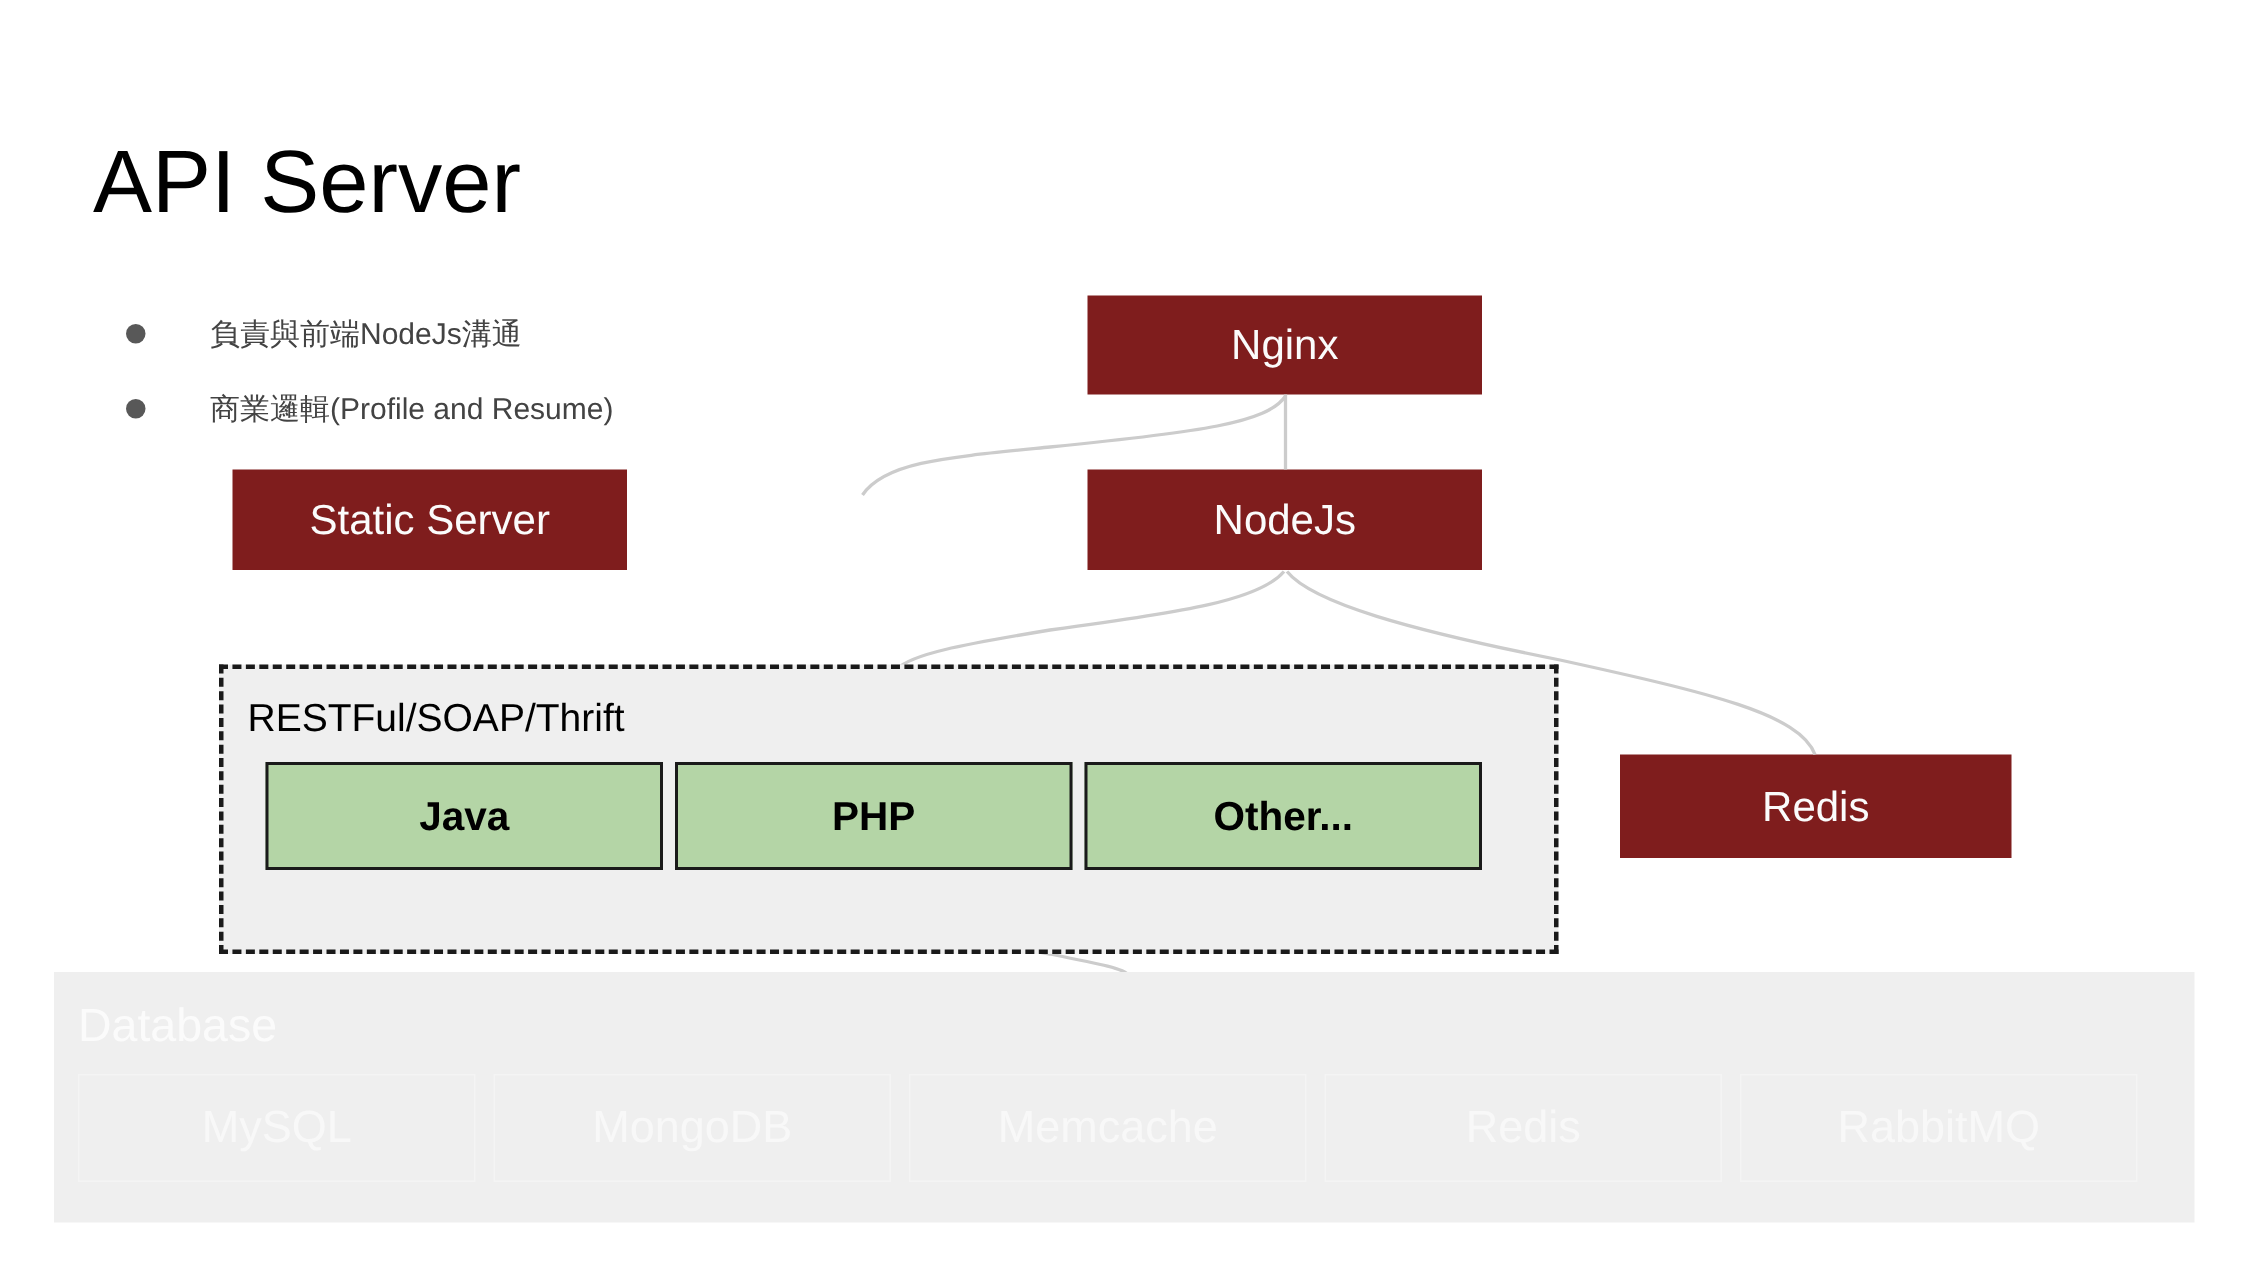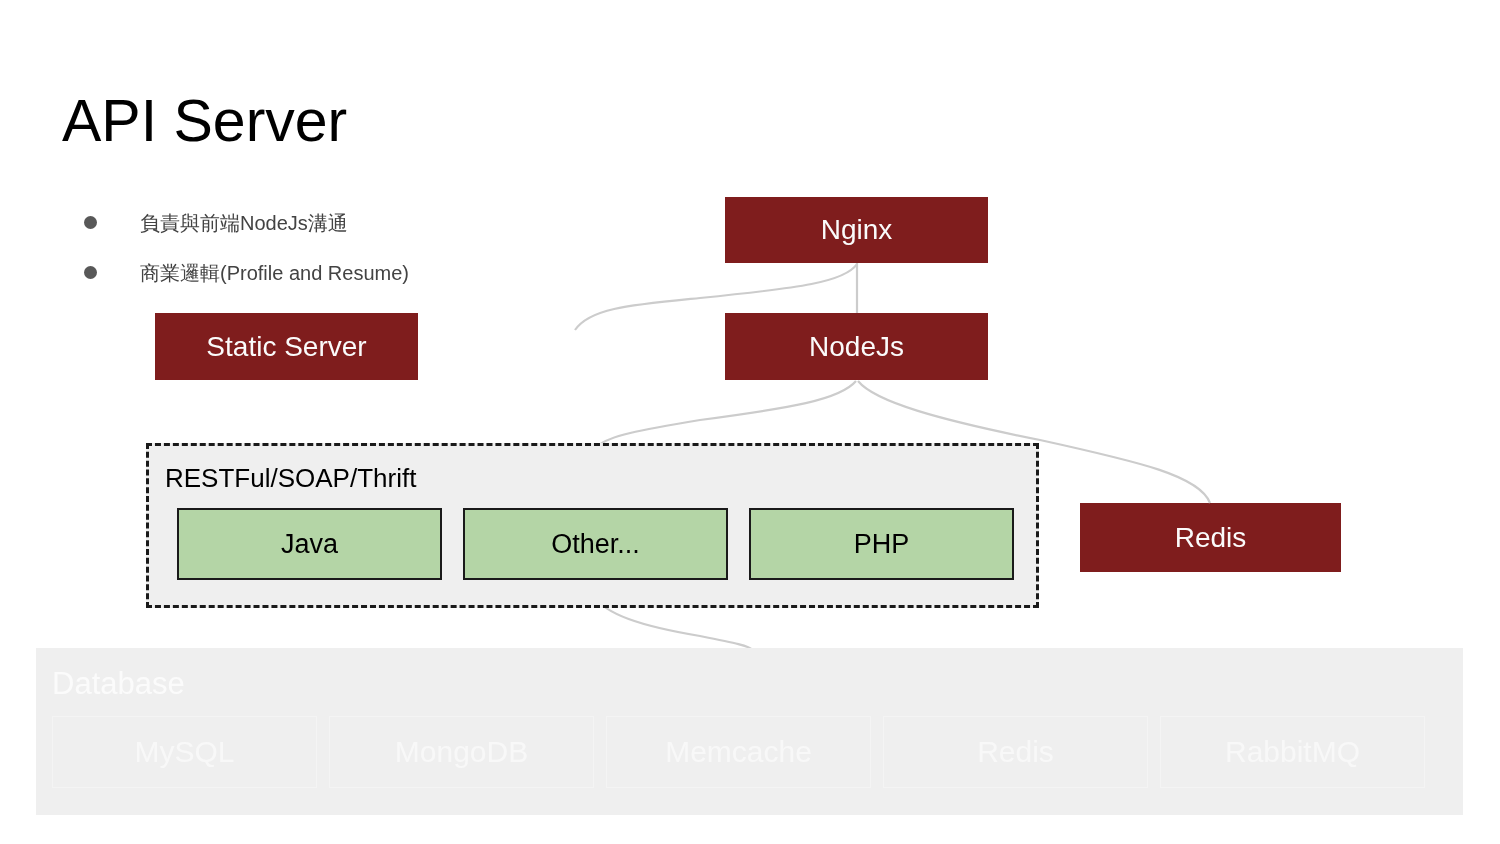--- a/index.html
+++ b/index.html
@@ -90,42 +90,43 @@
     pointer-events: none;
     z-index: 2;
   }
 
   
   #api-group {
     position: absolute;
     left: 146px;
     top: 443px;
     width: 893px;
-    height: 165px;
+    height: 193px;
     background: #efefef;
     border: 3px dashed #1a1a1a;
     box-sizing: border-box;
     z-index: 5;
   }
   #api-group-label {
     position: absolute;
     left: 16px;
     top: 17px;
     font-size: 26px;
     line-height: 30px;
     color: #000000;
     white-space: nowrap;
   }
   #api-lang-row {
     position: absolute;
     left: 28px;
     top: 62px;
     width: 837px;
     display: flex;
-    gap: 21px;
+    gap: 8px;
+    font-weight: bold;
   }
   .lang-box {
     width: 265px;
     height: 72px;
     background: #b4d5a6;
     border: 2px solid #1a1a1a;
     box-sizing: border-box;
     display: flex;
     align-items: center;
     justify-content: center;
@@ -222,24 +223,24 @@
     </div>
   </div>
 
   <div id="api-group">
     <div id="api-group-label">RESTFul/SOAP/Thrift</div>
     <div id="api-lang-row">
       <div class="lang-box">
         <span>Java</span>
       </div>
       <div class="lang-box">
+        <span>PHP</span>
+      </div>
+      <div class="lang-box">
         <span>Other...</span>
-      </div>
-      <div class="lang-box">
-        <span>PHP</span>
       </div>
     </div>
   </div>
 
   <div id="database-panel">
     <div id="database-title">Database</div>
     <div id="database-row">
       <div class="db-box">
         <span>MySQL</span>
       </div>

